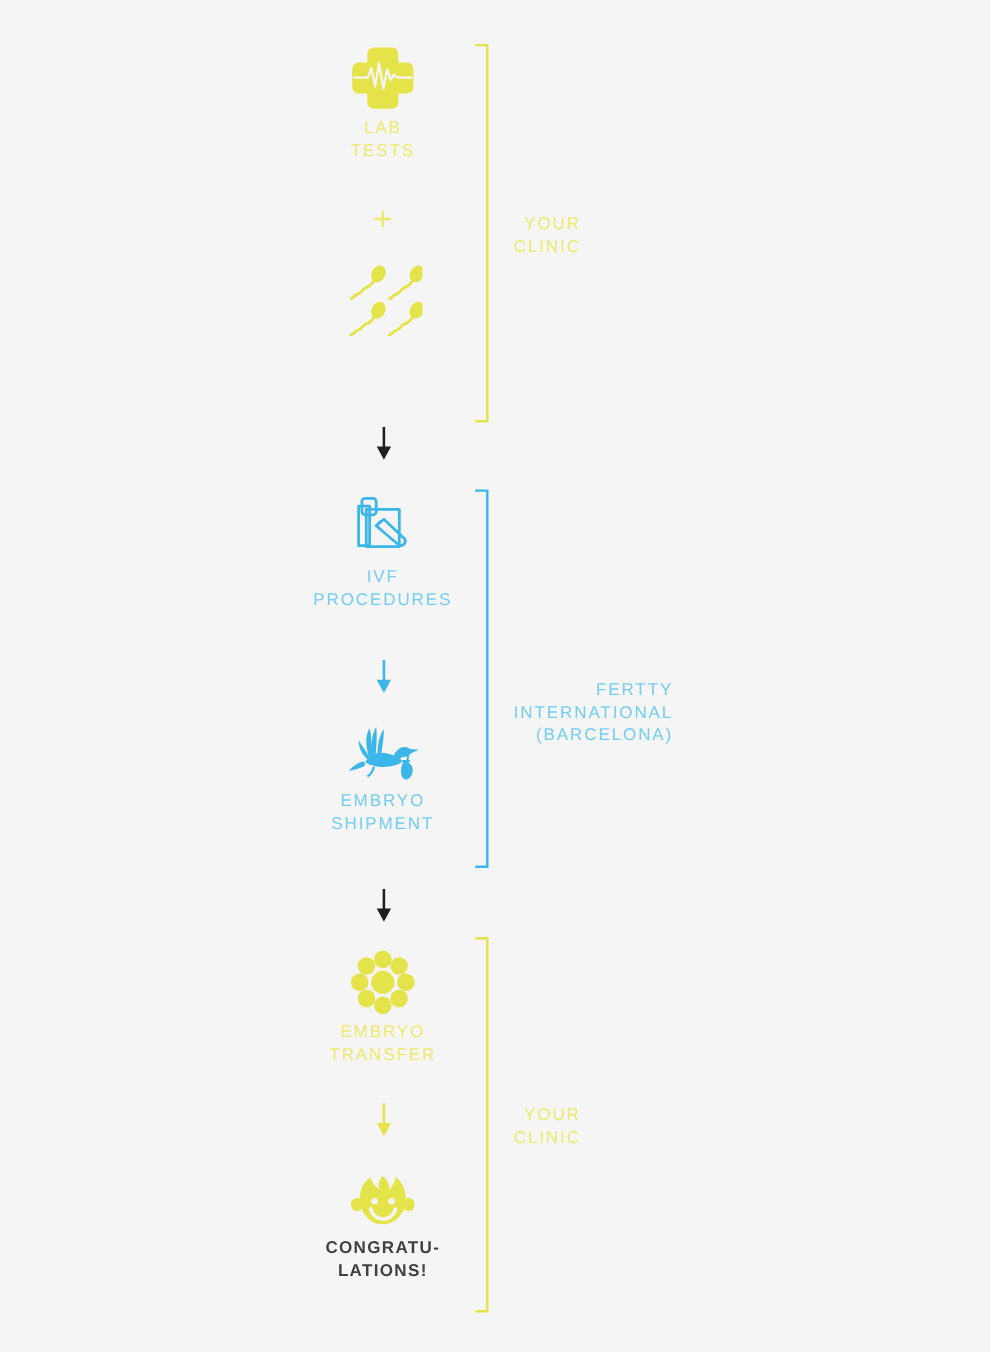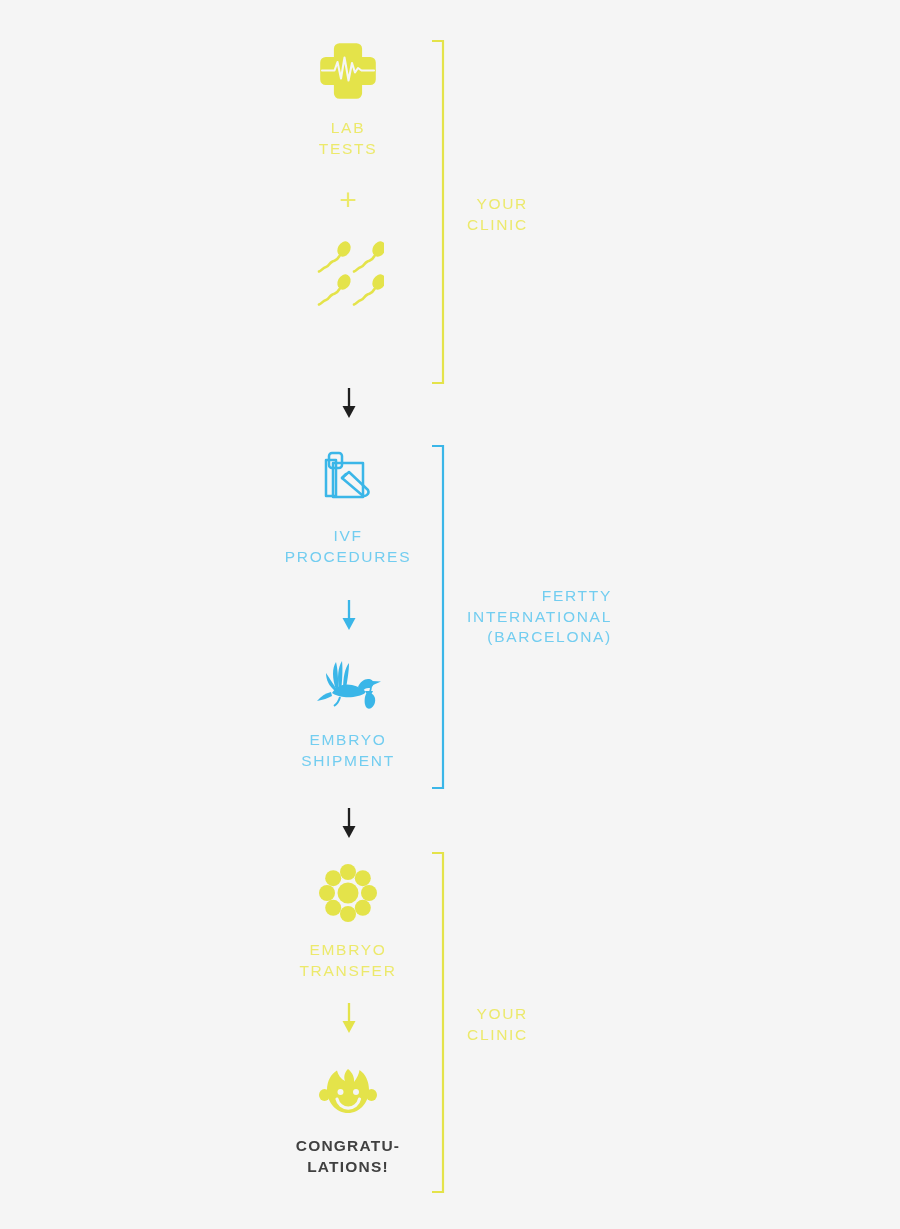--- a/index.html
+++ b/index.html
@@ -28,21 +28,21 @@
     text-align: center;
   }
 
   .icon-wrap {
     display: block;
     margin: 0 auto;
   }
 
   .step-label {
     display: block;
-    margin-top: 12px;
+    margin-top: 0;
     font-size: 15.5px;
     letter-spacing: 1.7px;
     line-height: 20.5px;
     font-weight: 400;
     white-space: pre-line;
     text-transform: uppercase;
   }
 
   .step-label.bold {
     font-weight: 700;
@@ -140,21 +140,21 @@
 
   <svg class="connector" style="left:338px; top:388px; width:22px; height:30px;" viewBox="0 0 22 30">
     <path d="M11 0 V20" stroke="#1f1f1f" stroke-width="2.3" fill="none"></path>
     <path d="M4.5 18 L11 30 L17.5 18 Z" fill="#1f1f1f"></path>
   </svg>
 
   <svg class="bracket" style="left:430px; top:443px; width:22px; height:348px;" viewBox="0 0 22 348">
     <path d="M2 3 H13 V345 H2" fill="none" stroke="#3ab6e8" stroke-width="2.2"></path>
   </svg>
 
-  <div class="group-label" style="left:467px; top:586px; color:#72cdf0;">FERTTY
+  <div class="group-label" style="left:467px; top:618px; color:#72cdf0;">FERTTY
 INTERNATIONAL
 (BARCELONA)</div>
 
   <div class="node" style="left:218px; top:448px; width:260px;">
     <span class="icon-wrap">
       <svg width="62" height="62" viewBox="0 0 62 62">
         <g fill="none" stroke="#3ab6e8" stroke-width="2.5" stroke-linejoin="round" stroke-linecap="round">
 
           <path d="M9 12 h10 v36 h-10 z"></path>
 

